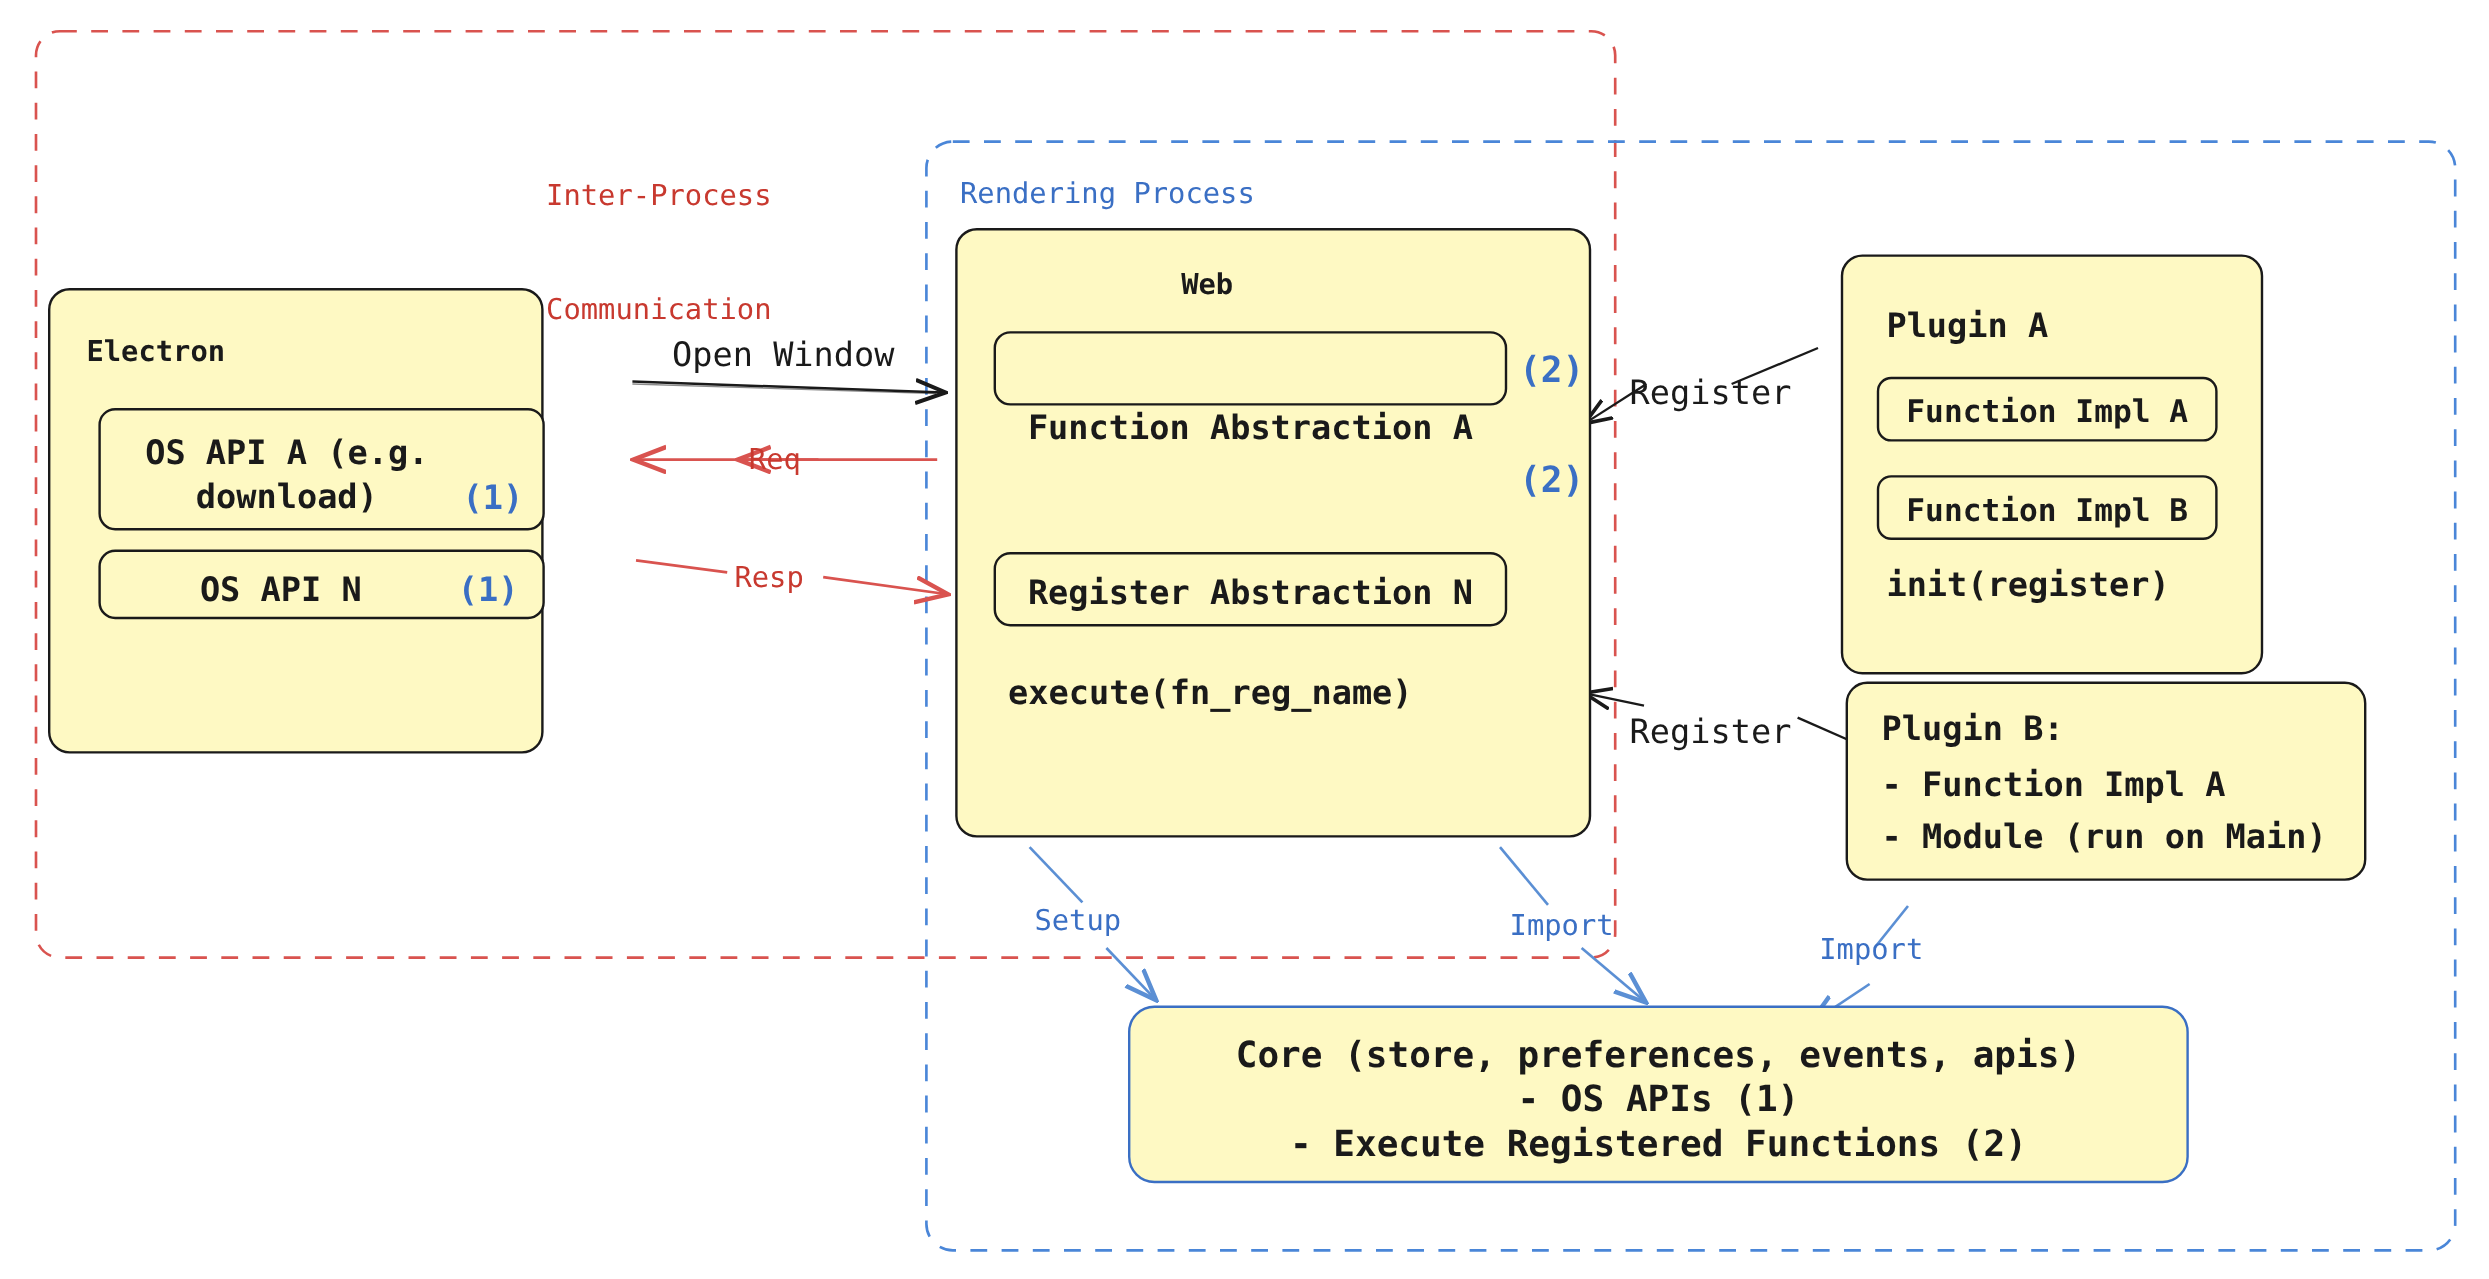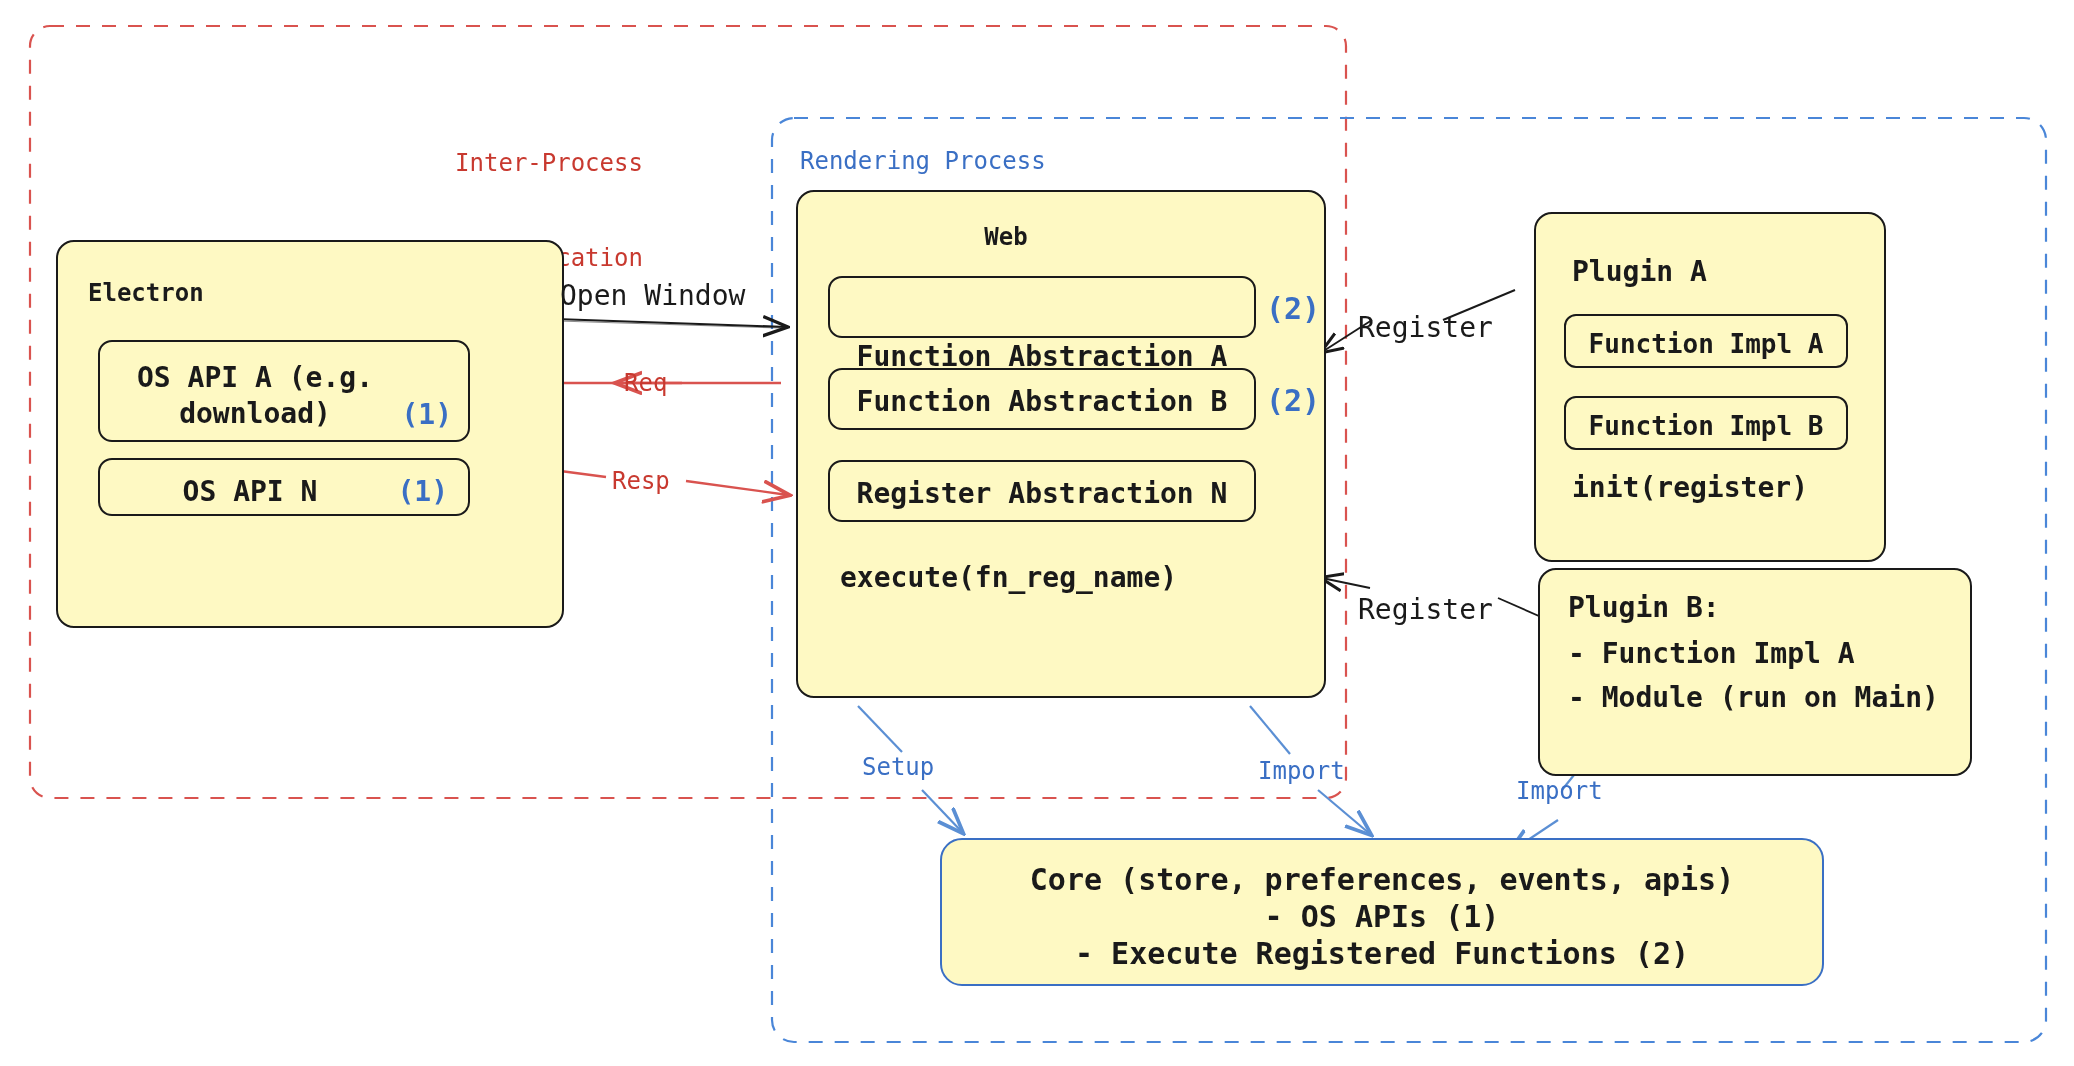--- a/index.html
+++ b/index.html
@@ -122,21 +122,21 @@
     </g>
   </svg>
 
   <div class="label lbl-red fs29 center" style="left:424px; top:85px; width:250px;">
     <div>Inter-Process</div>
     <div>Communication</div>
   </div>
 
   <div class="label lbl-blue fs29" style="left:800px; top:146px;">Rendering Process</div>
 
-  <div class="node" style="left:56px; top:240px; width:508px; height:388px;">
+  <div class="node" style="left:40px; top:240px; width:413px; height:388px;">
     <div class="label fs29" style="left:30px; top:36px;">Electron</div>
 
     <div class="node thin" style="left:40px; top:98px; width:372px; height:102px;">
       <div class="boxtext fs28" style="top:18px; left:6px; right:64px;"><span>OS API A (e.g.</span><br><span>download)</span></div>
       <div class="label lbl-blue fs28" style="right:16px; top:55px;">(1)</div>
     </div>
 
     <div class="node thin" style="left:40px; top:216px; width:372px; height:58px;">
       <div class="boxtext fs28" style="top:14px; left:6px; right:74px;">OS API N</div>
       <div class="label lbl-blue fs28" style="right:20px; top:14px;">(1)</div>
@@ -144,23 +144,20 @@
   </div>
 
   <div class="node" style="left:796px; top:190px; width:530px; height:508px;">
     <div class="boxtext fs29" style="top:30px; left:0; right:110px;">Web</div>
 
     <div class="node thin" style="left:30px; top:84px; width:428px; height:62px;">
       <div class="boxtext fs28" style="top:14px;margin-top:47px;">Function Abstraction A</div>
     </div>
     <div class="label lbl-blue fs30" style="left:468px; top:97px;">(2)</div>
 
-    <div class="node thin" style="left:30px; top:176px; width:428px; height:62px;">
-      <div class="boxtext fs28" style="top:14px;">Function Abstraction B</div>
-    </div>
     <div class="label lbl-blue fs30" style="left:468px; top:189px;">(2)</div>
 
     <div class="node thin" style="left:30px; top:268px; width:428px; height:62px;">
       <div class="boxtext fs28" style="top:14px;">Register Abstraction N</div>
     </div>
 
     <div class="label fs28" style="left:42px; top:368px;">execute(fn_reg_name)</div>
   </div>
 
   <div class="node" style="left:1534px; top:168px; width:352px; height:350px;margin-top:44px;">
@@ -170,21 +167,21 @@
       <div class="boxtext fs26" style="top:12px;">Function Impl A</div>
     </div>
 
     <div class="node thin" style="left:28px; top:182px; width:284px; height:54px; border-radius:12px;">
       <div class="boxtext fs26" style="top:12px;">Function Impl B</div>
     </div>
 
     <div class="label fs28" style="left:36px; top:256px;">init(register)</div>
   </div>
 
-  <div class="node" style="left:1538px; top:568px; width:434px; height:208px;text-align:center;">
+  <div class="node" style="left:1538px; top:568px; width:434px; height:166px;text-align:center;">
     <div class="label fs28" style="left:28px; top:20px;">Plugin B:</div>
     <div class="label fs28" style="left:28px; top:66px;">- Function Impl A</div>
     <div class="label fs28" style="left:28px; top:110px;">- Module (run on Main)</div>
   </div>
 
   <div class="node" style="left:940px; top:838px; width:884px; height:148px;
               border-color:#3a6fc4; border-width:2.4px; border-radius:22px;">
     <div class="boxtext fs30 lbl-blue" style="top:20px;">Core (store, preferences, events, apis)</div>
     <div class="boxtext fs30 lbl-blue" style="top:57px;">- OS APIs (1)</div>
     <div class="boxtext fs30 lbl-blue" style="top:94px;">- Execute Registered Functions (2)</div>

